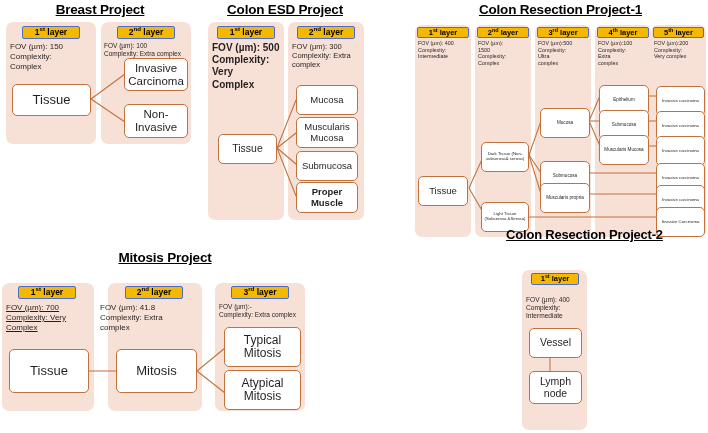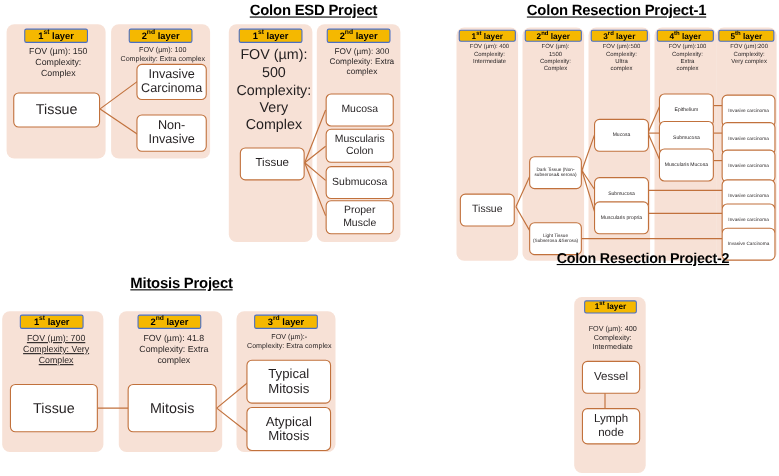--- a/index.html
+++ b/index.html
@@ -43,21 +43,20 @@
     box-sizing:border-box;
   }
   .chip sup{font-size:.72em;vertical-align:super;line-height:0;}
 
   
   .meta{
     position:absolute;
     color:#231f20;
     line-height:1.22;
     white-space:pre-line;
-    text-align:center;
   }
 
   
   .node{
     position:absolute;
     background:#ffffff;
     border:1.3px solid #c1713c;
     border-radius:5px;
     display:flex;align-items:center;justify-content:center;
     text-align:center;
@@ -69,20 +68,21 @@
   }
 
   svg.conn{position:absolute;left:0;top:0;overflow:visible;pointer-events:none;}
   svg.conn line, svg.conn path{stroke:#c1713c;stroke-width:1.05;fill:none;}
 </style>
 </head>
 <body>
 
 <div class="stage">
 
+  <div class="proj-title" style="left:5px;top:2px;width:190px;font-size:13.5px;">Breast Project</div>
 
   <div class="panel" style="left:6px;top:22px;width:90px;height:122px;"></div>
   <div class="panel" style="left:101px;top:22px;width:90px;height:122px;"></div>
 
   <div class="chip" style="left:22px;top:26px;width:58px;height:13px;font-size:8.5px;">
     <span>1<sup>st</sup> layer</span>
   </div>
   <div class="chip" style="left:117px;top:26px;width:58px;height:13px;font-size:8.5px;">
     <span>2<sup>nd</sup> layer</span>
   </div>
@@ -109,40 +109,40 @@
   <div class="panel" style="left:208px;top:22px;width:76px;height:198px;"></div>
   <div class="panel" style="left:288px;top:22px;width:76px;height:198px;"></div>
 
   <div class="chip" style="left:217px;top:26px;width:58px;height:13px;font-size:8.5px;">
     <span>1<sup>st</sup> layer</span>
   </div>
   <div class="chip" style="left:297px;top:26px;width:58px;height:13px;font-size:8.5px;">
     <span>2<sup>nd</sup> layer</span>
   </div>
 
-  <div class="meta" style="left:212px;top:42px;width:74px;font-size:13px;">FOV (µm): 500
+  <div class="meta" style="left:212px;top:42px;width:74px;font-size:10px;font-weight:bold;">FOV (µm): 500
 Complexity: Very
  Complex</div>
   <div class="meta" style="left:292px;top:42px;width:74px;font-size:7.5px;">FOV (µm): 300
 Complexity: Extra
  complex</div>
 
   <svg class="conn" width="708" height="433">
     <line x1="277" y1="148" x2="296" y2="100"></line>
     <line x1="277" y1="148" x2="296" y2="133"></line>
     <line x1="277" y1="148" x2="296" y2="164"></line>
     <line x1="277" y1="148" x2="296" y2="196"></line>
   </svg>
 
   <div class="node" style="left:218px;top:134px;width:59px;height:28px;font-size:10.5px;">Tissue</div>
   <div class="node" style="left:296px;top:85px;width:62px;height:28px;font-size:9.5px;">Mucosa</div>
   <div class="node" style="left:296px;top:117px;width:62px;height:31px;font-size:9.5px;">Muscularis
-Colon</div>
+Mucosa</div>
   <div class="node" style="left:296px;top:151px;width:62px;height:27px;font-size:9.5px;">Submucosa</div>
-  <div class="node" style="left:296px;top:182px;width:62px;height:31px;font-size:9.5px;">Proper
+  <div class="node" style="left:296px;top:182px;width:62px;height:31px;font-size:9.5px;font-weight:bold;">Proper
 Muscle</div>
 
   <div class="proj-title" style="left:418px;top:2px;width:285px;font-size:13.5px;">Colon Resection Project-1</div>
 
   <div class="panel" style="left:415px;top:25px;width:56px;height:212px;"></div>
   <div class="panel" style="left:475px;top:25px;width:56px;height:212px;"></div>
   <div class="panel" style="left:535px;top:25px;width:56px;height:212px;"></div>
   <div class="panel" style="left:595px;top:25px;width:56px;height:212px;"></div>
   <div class="panel" style="left:651px;top:25px;width:55px;height:212px;"></div>
 
@@ -237,21 +237,21 @@
   <div class="chip" style="left:125px;top:286px;width:58px;height:13px;font-size:8.5px;">
     <span>2<sup>nd</sup> layer</span>
   </div>
   <div class="chip" style="left:231px;top:286px;width:58px;height:13px;font-size:8.5px;">
     <span>3<sup>rd</sup> layer</span>
   </div>
 
   <div class="meta" style="left:6px;top:303px;width:90px;font-size:8px;text-decoration:underline;">FOV (µm): 700
 Complexity: Very
  Complex</div>
-  <div class="meta" style="left:112px;top:303px;width:92px;font-size:8px;">FOV (µm): 41.8
+  <div class="meta" style="left:100px;top:303px;width:92px;font-size:8px;">FOV (µm): 41.8
 Complexity: Extra
  complex</div>
   <div class="meta" style="left:219px;top:303px;width:88px;font-size:6.5px;">FOV (µm):-
 Complexity: Extra complex</div>
 
   <svg class="conn" width="708" height="433">
     <line x1="89" y1="371" x2="127" y2="371"></line>
     <line x1="197" y1="371" x2="225" y2="348"></line>
     <line x1="197" y1="371" x2="225" y2="393"></line>
   </svg>

